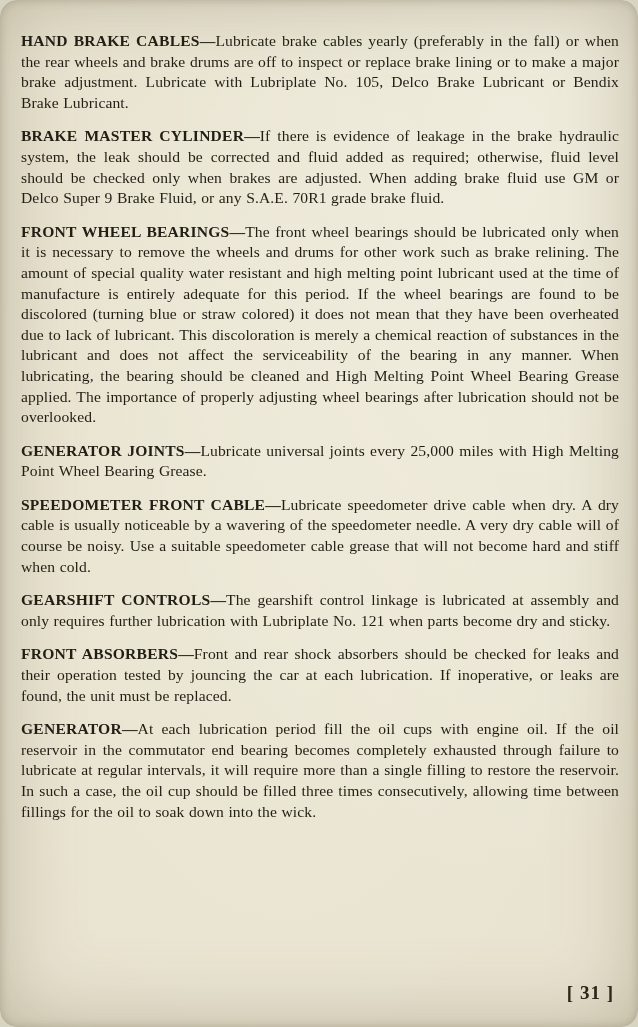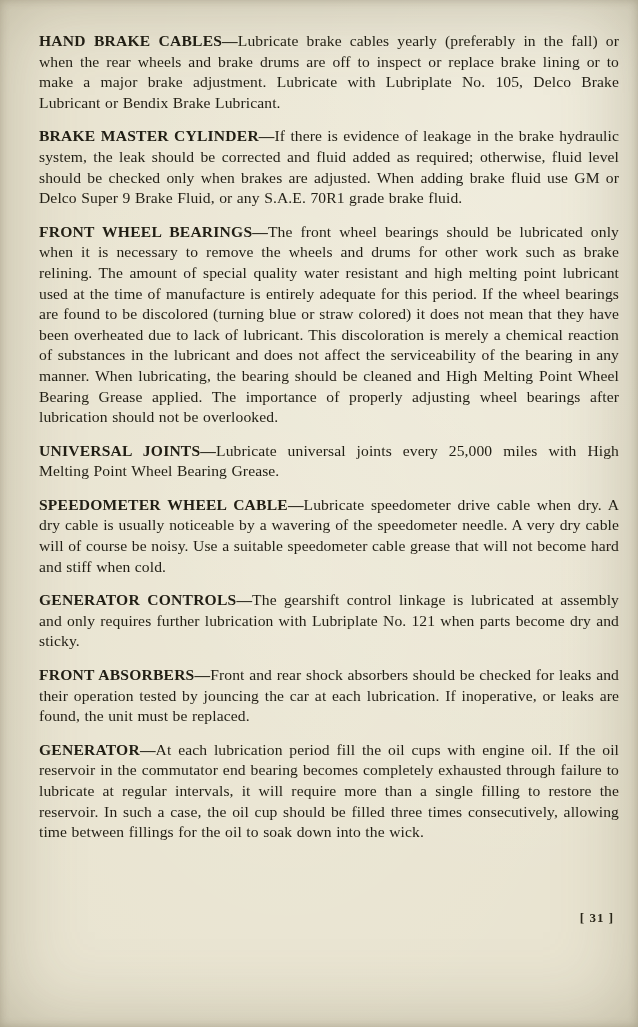--- a/index.html
+++ b/index.html
@@ -12,66 +12,67 @@
     width: 638px;
     height: 1027px;
     box-sizing: border-box;
     background-color: #e9e4d1;
     background-image:
       radial-gradient(ellipse at 80% 15%, rgba(255,255,248,0.30), rgba(255,255,248,0) 60%),
       radial-gradient(ellipse at 45% 55%, rgba(255,255,245,0.15), rgba(255,255,245,0) 70%);
     box-shadow:
       inset 0 0 80px rgba(110, 100, 70, 0.35),
       inset 0 0 10px rgba(90, 80, 55, 0.30);
-    padding: 31px 19px 0 39px;
+    padding: 31px 19px 0 21px;
     font-family: "Liberation Serif", "DejaVu Serif", serif;
     color: #211e14;
     overflow: hidden;
+    border-radius: 17px;
   }
   .para {
     margin: 0 0 13px 0;
     font-size: 15.6px;
     line-height: 20.6px;
     text-align: justify;
     letter-spacing: 0.1px;
     word-spacing: 0.5px;
   }
   .hd {
     font-weight: 700;
     letter-spacing: 0.2px;
   }
   .dash {
     font-weight: 700;
   }
   .page-number {
     position: absolute;
-    top: 910px;
+    top: 982px;
     right: 24px;
-    font-size: 13px;
+    font-size: 19px;
     font-weight: 700;
     letter-spacing: 1px;
     color: #2a2619;
   }
 </style>
 </head>
 <body>
 
 <div class="page">
 
   <p class="para"><span class="hd">HAND BRAKE CABLES</span><span class="dash">—</span><span>Lubricate brake cables yearly (preferably in the fall) or when the rear wheels and brake drums are off to inspect or replace brake lining or to make a major brake adjustment. Lubricate with Lubriplate No. 105, Delco Brake Lubricant or Bendix Brake Lubricant.</span></p>
 
   <p class="para"><span class="hd">BRAKE MASTER CYLINDER</span><span class="dash">—</span><span>If there is evidence of leakage in the brake hydraulic system, the leak should be corrected and fluid added as required; otherwise, fluid level should be checked only when brakes are adjusted. When adding brake fluid use GM or Delco Super 9 Brake Fluid, or any S.A.E. 70R1 grade brake fluid.</span></p>
 
   <p class="para"><span class="hd">FRONT WHEEL BEARINGS</span><span class="dash">—</span><span>The front wheel bearings should be lubricated only when it is necessary to remove the wheels and drums for other work such as brake relining. The amount of special quality water resistant and high melting point lubricant used at the time of manufacture is entirely adequate for this period. If the wheel bearings are found to be discolored (turning blue or straw colored) it does not mean that they have been overheated due to lack of lubricant. This discoloration is merely a chemical reaction of substances in the lubricant and does not affect the serviceability of the bearing in any manner. When lubricating, the bearing should be cleaned and High Melting Point Wheel Bearing Grease applied. The importance of properly adjusting wheel bearings after lubrication should not be overlooked.</span></p>
 
-  <p class="para"><span class="hd">UNIVERSAL JOINTS</span><span class="dash">—</span><span>Lubricate universal joints every 25,000 miles with High Melting Point Wheel Bearing Grease.</span></p>
+  <p class="para"><span class="hd">GENERATOR JOINTS</span><span class="dash">—</span><span>Lubricate universal joints every 25,000 miles with High Melting Point Wheel Bearing Grease.</span></p>
 
-  <p class="para"><span class="hd">SPEEDOMETER WHEEL CABLE</span><span class="dash">—</span><span>Lubricate speedometer drive cable when dry. A dry cable is usually noticeable by a wavering of the speedometer needle. A very dry cable will of course be noisy. Use a suitable speedometer cable grease that will not become hard and stiff when cold.</span></p>
+  <p class="para"><span class="hd">SPEEDOMETER FRONT CABLE</span><span class="dash">—</span><span>Lubricate speedometer drive cable when dry. A dry cable is usually noticeable by a wavering of the speedometer needle. A very dry cable will of course be noisy. Use a suitable speedometer cable grease that will not become hard and stiff when cold.</span></p>
 
-  <p class="para"><span class="hd">GENERATOR CONTROLS</span><span class="dash">—</span><span>The gearshift control linkage is lubricated at assembly and only requires further lubrication with Lubriplate No. 121 when parts become dry and sticky.</span></p>
+  <p class="para"><span class="hd">GEARSHIFT CONTROLS</span><span class="dash">—</span><span>The gearshift control linkage is lubricated at assembly and only requires further lubrication with Lubriplate No. 121 when parts become dry and sticky.</span></p>
 
   <p class="para"><span class="hd">FRONT ABSORBERS</span><span class="dash">—</span><span>Front and rear shock absorbers should be checked for leaks and their operation tested by jouncing the car at each lubrication. If inoperative, or leaks are found, the unit must be replaced.</span></p>
 
   <p class="para"><span class="hd">GENERATOR</span><span class="dash">—</span><span>At each lubrication period fill the oil cups with engine oil. If the oil reservoir in the commutator end bearing becomes completely exhausted through failure to lubricate at regular intervals, it will require more than a single filling to restore the reservoir. In such a case, the oil cup should be filled three times consecutively, allowing time between fillings for the oil to soak down into the wick.</span></p>
 
   <div class="page-number">[ 31 ]</div>
 
 </div>
 
 </body></html>

